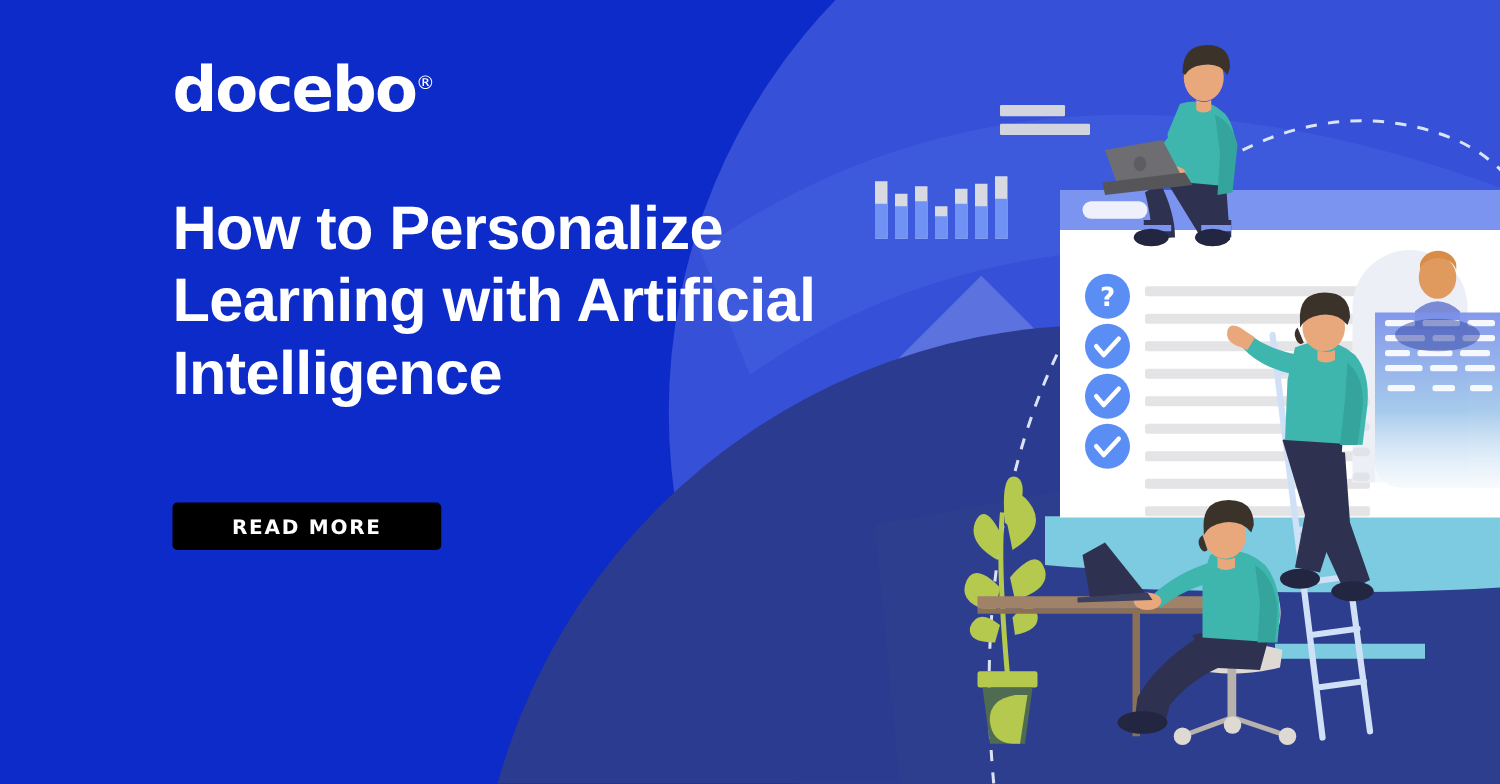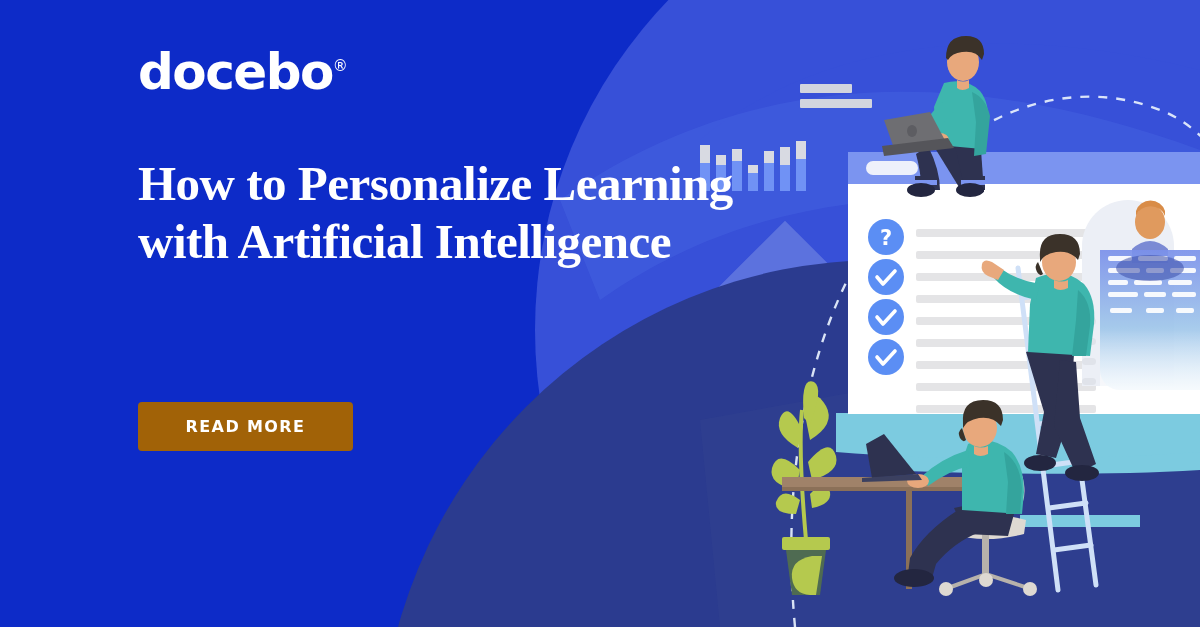--- a/index.html
+++ b/index.html
@@ -51,32 +51,32 @@
     position: absolute;
     left: 98px;
     top: 155px;
     width: 620px;
     color: #ffffff;
     font-size: 49px;
     font-weight: bold;
     line-height: 1.18;
     letter-spacing: -0.5px;
     margin: 0;
-    font-family: Liberation Serif, serif;
+    font-family: Liberation Sans, sans-serif;
   }
   #cta {
     position: absolute;
     left: 98px;
     top: 402px;
     display: inline-flex;
     align-items: center;
     justify-content: center;
     width: 215px;
-    height: 49px;
-    background: #a16207;
+    height: 38px;
+    background: #000000;
     color: #ffffff;
     border: none;
     border-radius: 4px;
     font-size: 16px;
     font-weight: bold;
     letter-spacing: 1.4px;
     cursor: pointer;
     font-family: "DejaVu Sans", sans-serif;
     text-decoration: none;
   }

